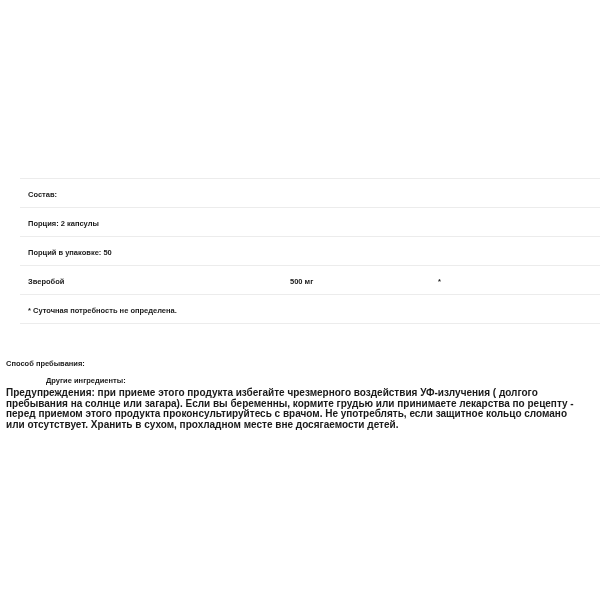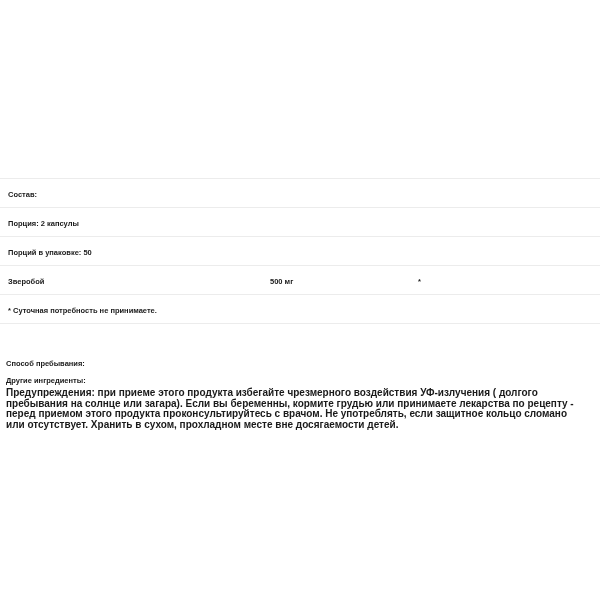--- a/index.html
+++ b/index.html
@@ -1,19 +1,19 @@
 <!DOCTYPE html>
 <html><head>
 <meta charset="utf-8">
 <style>
   html, body { margin:0; padding:0; background:#ffffff; }
   body { width:600px; height:600px; position:relative; overflow:hidden;
          font-family:"Liberation Sans", "DejaVu Sans", sans-serif; color:#1a1a1a; }
   .wrap { position:absolute; left:0; top:178px; width:600px; }
-  .row { position:relative; height:28px; border-top:1px solid #ececec; font-size:7.5px; font-weight:bold; }
+  .row { position:relative; height:28px; border-top:1px solid #ececec; font-size:7.5px; font-weight:bold;margin-left:20px; }
   .row .c1 { position:absolute; left:8px; top:11px; }
   .row .c2 { position:absolute; left:270px; top:11px; }
   .row .c3 { position:absolute; left:418px; top:11px; }
   .row.last { border-bottom:1px solid #ececec; }
   .plain { position:absolute; left:6px; font-size:7.5px; font-weight:bold; }
   .warn { position:absolute; left:6px; top:388px; width:570px; font-size:10px; font-weight:bold; line-height:10.5px; }
 </style>
 </head>
 <body>
 
@@ -26,19 +26,19 @@
   </div>
   <div class="row">
     <span class="c1">Порций в упаковке: 50</span>
   </div>
   <div class="row">
     <span class="c1">Зверобой</span>
     <span class="c2">500 мг</span>
     <span class="c3">*</span>
   </div>
   <div class="row last">
-    <span class="c1">* Суточная потребность не принимаете.</span>
+    <span class="c1">* Суточная потребность не определена.</span>
   </div>
 </div>
 
 <div class="plain" style="top:359px;">Способ пребывания:</div>
-<div class="plain" style="top:376px;">Другие ингредиенты:</div>
+<div class="plain" style="top:376px;margin-left:40px;">Другие ингредиенты:</div>
 <div class="warn">Предупреждения: при приеме этого продукта избегайте чрезмерного воздействия УФ-излучения ( долгого пребывания на солнце или загара). Если вы беременны, кормите грудью или принимаете лекарства по рецепту - перед приемом этого продукта проконсультируйтесь с врачом. Не употреблять, если защитное кольцо сломано или отсутствует. Хранить в сухом, прохладном месте вне досягаемости детей.</div>
 
 </body></html>

